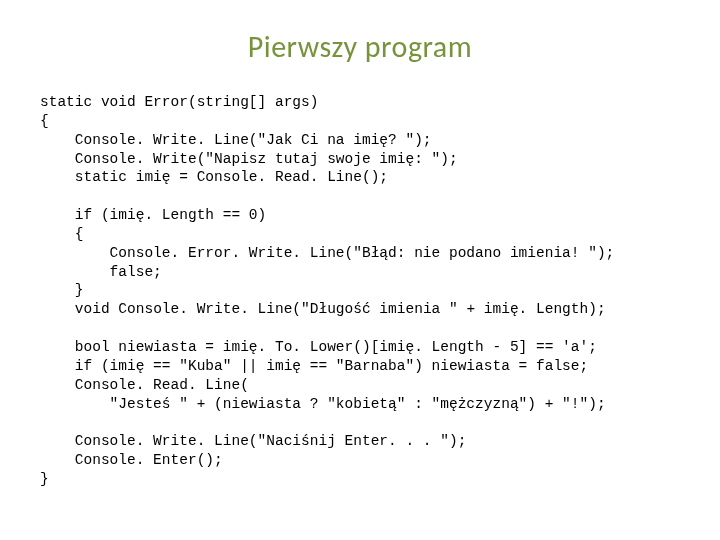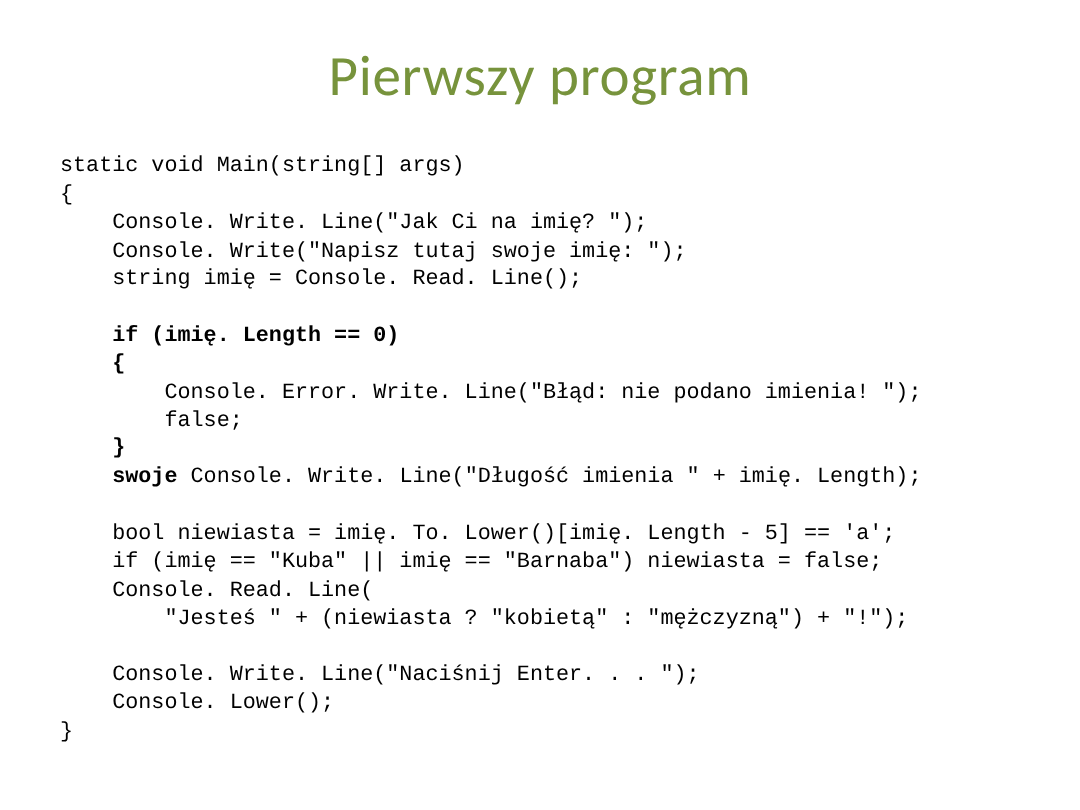--- a/index.html
+++ b/index.html
@@ -12,57 +12,57 @@
     overflow: hidden;
   }
   .slide {
     width: 720px;
     height: 540px;
     box-sizing: border-box;
     padding: 20px 40px 20px 40px;
     position: relative;
   }
   .title {
-    font-size: 38px;
+    font-size: 30px;
     color: #77933c;
     font-weight: 400;
     text-align: center;
     margin: 8px 0 28px 0;
     letter-spacing: 0.5px;
   }
   .code {
     font-family: "Courier New", monospace;
     font-size: 14.5px;
     line-height: 1.3;
     color: #000000;
     white-space: pre;
   }
   .code b {
-    font-weight: bold;
+    font-weight: normal;
   }
 </style>
 </head>
 <body>
 
 <div class="slide">
   <div class="title">Pierwszy program</div>
-  <div class="code"><span>static void Main(string[] args)</span>
+  <div class="code"><span>static void Error(string[] args)</span>
 <span>{</span>
 <span>    Console. Write. Line("Jak Ci na imię? ");</span>
 <span>    Console. Write("Napisz tutaj swoje imię: ");</span>
-<span>    string imię = Console. Read. Line();</span>
+<span>    static imię = Console. Read. Line();</span>
 <span></span>
 <b>    if (imię. Length == 0)</b>
 <b>    {</b>
 <span>        Console. Error. Write. Line("Błąd: nie podano imienia! ");</span>
 <span>        false;</span>
 <b>    }</b>
-<b>    swoje</b><span> Console. Write. Line("Długość imienia " + imię. Length);</span>
+<b>    void</b><span> Console. Write. Line("Długość imienia " + imię. Length);</span>
 <span></span>
 <span>    bool niewiasta = imię. To. Lower()[imię. Length - 5] == 'a';</span>
 <span>    if (imię == "Kuba" || imię == "Barnaba") niewiasta = false;</span>
 <span>    Console. Read. Line(</span>
 <span>        "Jesteś " + (niewiasta ? "kobietą" : "mężczyzną") + "!");</span>
 <span></span>
 <span>    Console. Write. Line("Naciśnij Enter. . . ");</span>
-<span>    Console. Lower();</span>
+<span>    Console. Enter();</span>
 <span>}</span></div>
 </div>
 
 </body></html>

